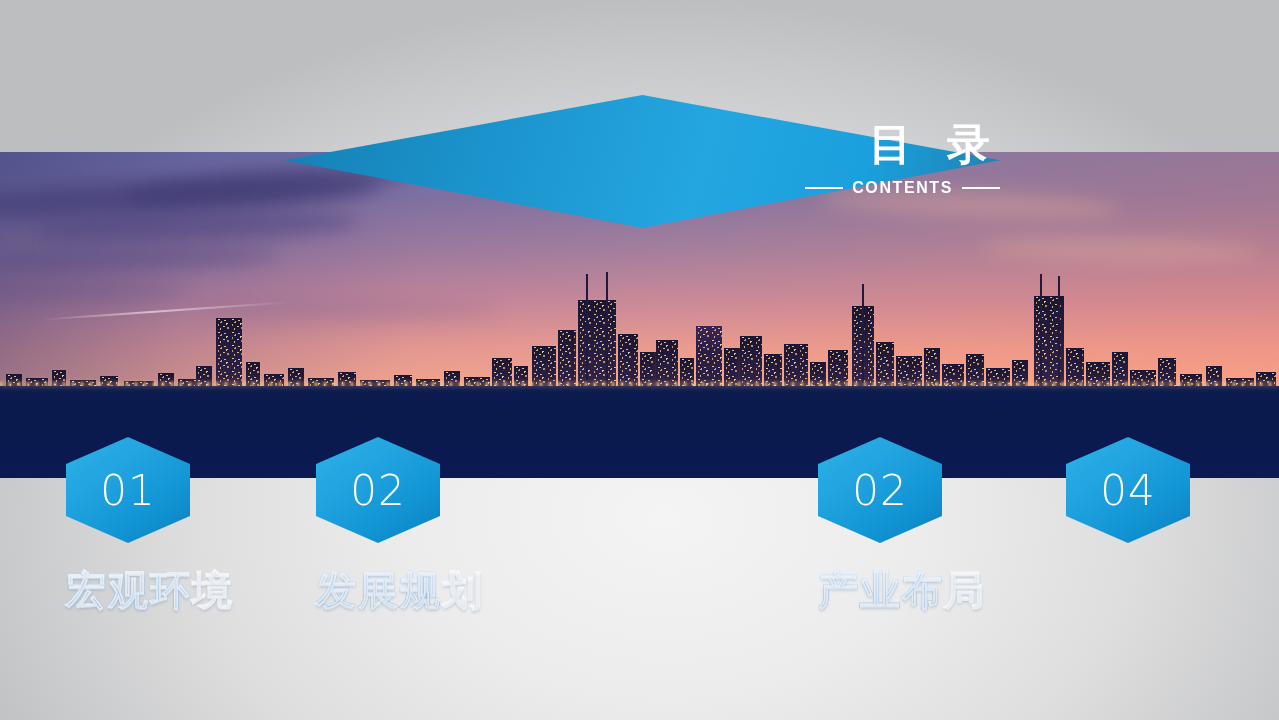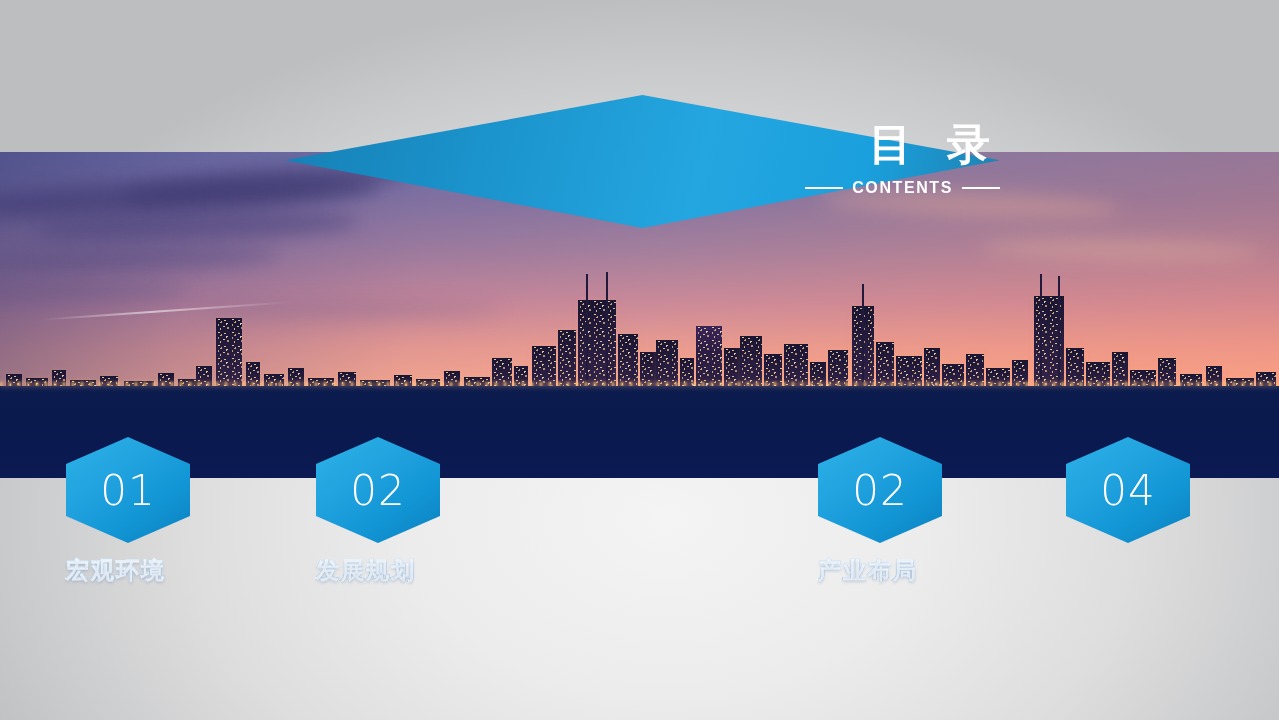--- a/index.html
+++ b/index.html
@@ -149,22 +149,22 @@
     background:linear-gradient(145deg,#2fb3e8 0%,#22a5e0 32%,#1295d4 68%,#0a7fbf 100%);
     clip-path:polygon(50% 0%,100% 25.5%,100% 74.5%,50% 100%,0% 74.5%,0% 25.5%);
     filter:drop-shadow(1px 3px 5px rgba(0,0,0,.25));
   }
   .hex span{
     position:absolute;inset:0;display:flex;align-items:center;justify-content:center;
     color:#fff;font-size:42px;font-weight:300;letter-spacing:1px;
     font-family:"DejaVu Sans","Liberation Sans",sans-serif;
   }
   .label{
-    margin-top:14px;text-align:left;
-    font-size:23px;font-weight:bold;letter-spacing:2px;line-height:1.15;
+    margin-top:24px;text-align:right;
+    font-size:40px;font-weight:bold;letter-spacing:2px;line-height:1.15;
     font-family:"DejaVu Sans","Liberation Sans",sans-serif;
     background:linear-gradient(to bottom,#8fc3ef 0%,#5ea8e4 32%,#2f7fc9 72%,#1f66ad 100%);
     -webkit-background-clip:text;background-clip:text;color:transparent;
     -webkit-text-stroke:1px rgba(255,255,255,.85);
     paint-order:stroke fill;
     text-shadow:0 1px 0 rgba(255,255,255,.55), 0 2px 3px rgba(40,80,140,.25);
     white-space:nowrap;
   }
 </style>
 </head>

